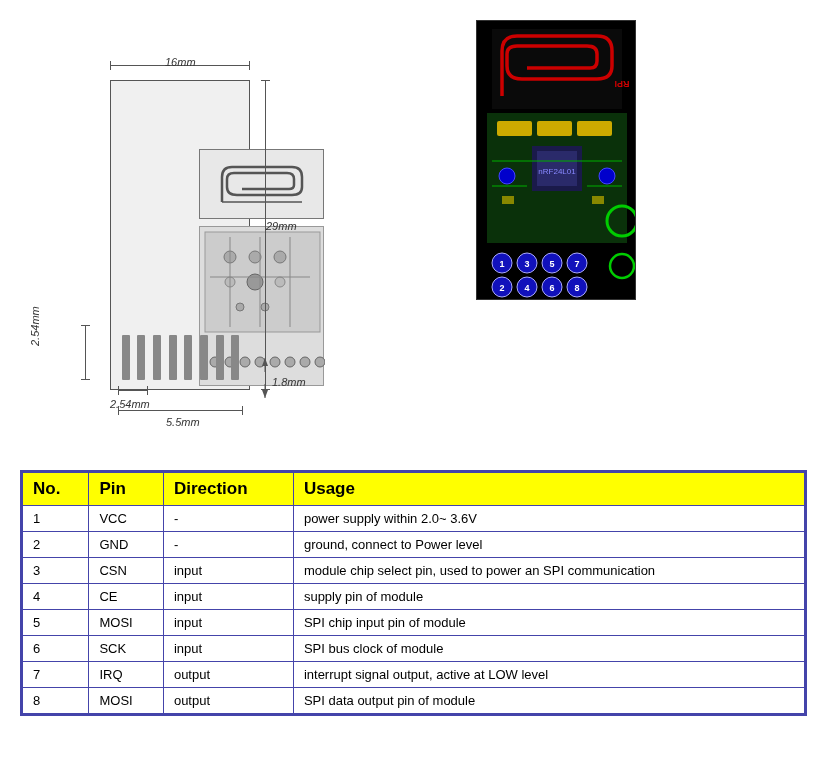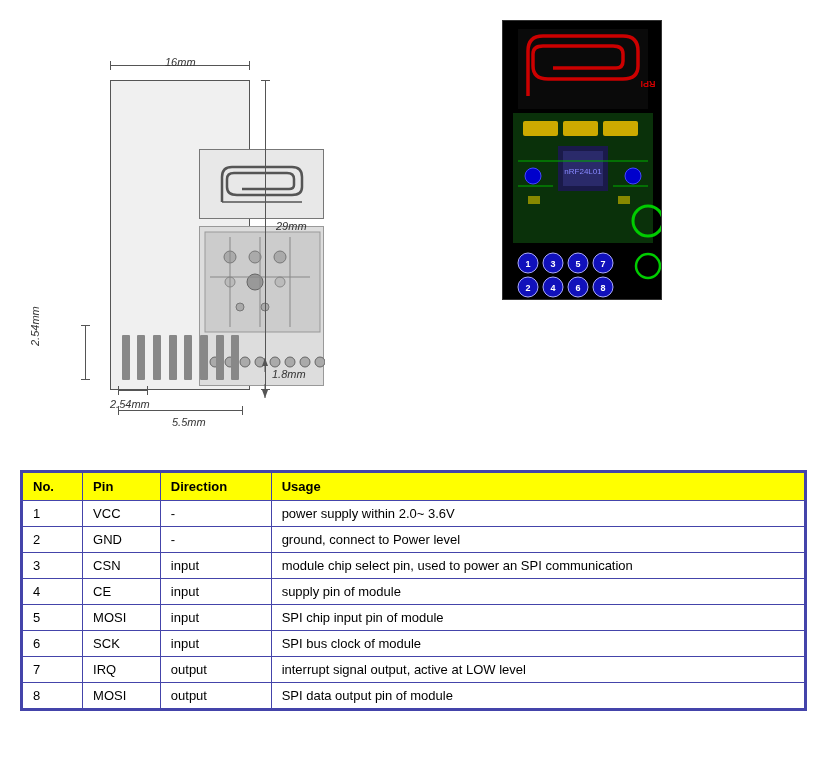--- a/index.html
+++ b/index.html
@@ -10,21 +10,21 @@
       width: 827px;
       min-height: 757px;
       padding: 10px;
     }
 
     .top-section {
       display: flex;
       flex-direction: row;
       align-items: flex-start;
       padding: 10px 20px;
-      gap: 52px;
+      gap: 26px;
     }
 
     .diagram-container {
       position: relative;
       width: 420px;
       height: 430px;
     }
 
     
     .module-outline {
@@ -230,21 +230,21 @@
 
     table thead tr {
       background: #ffff00;
     }
 
     table thead th {
       border: 1px solid #4444aa;
       padding: 6px 10px;
       text-align: left;
       font-weight: bold;
-      font-size: 13px;
+      font-size: 17px;
     }
 
     table tbody tr {
       background: #ffffff;
     }
 
     table tbody td {
       border: 1px solid #4444aa;
       padding: 5px 10px;
       font-size: 13px;
@@ -307,33 +307,33 @@
       <div class="pin-line"></div>
       <div class="pin-line"></div>
       <div class="pin-line"></div>
       <div class="pin-line"></div>
       <div class="pin-line"></div>
       <div class="pin-line"></div>
       <div class="pin-line"></div>
     </div>
 
     <div class="dim-right-line"></div>
-    <div class="dim-label" style="left: 246px; top: 200px; font-style: italic;">29mm</div>
+    <div class="dim-label" style="left: 236px; top: 200px; font-style: italic;">29mm</div>
 
     <div class="dim-left-line"></div>
     <div class="dim-label" style="left: 5px; top: 320px; transform: rotate(-90deg); transform-origin: left center;">2.54mm</div>
 
     <div class="dim-bottom-h-line"></div>
     <div class="dim-label" style="left: 80px; top: 378px;">2.54mm</div>
 
     <div class="dim-bottom-wide-line"></div>
-    <div class="dim-label" style="left: 142px; top: 396px;">5.5mm</div>
+    <div class="dim-label" style="left: 136px; top: 396px;">5.5mm</div>
 
     <div class="dim-1p8-line"></div>
-    <div class="dim-label" style="left: 242px; top: 348px;">1.8mm</div>
+    <div class="dim-label" style="left: 242px; top: 356px;">1.8mm</div>
 
     <svg style="position:absolute; left:220px; top:338px; width:30px; height:40px;">
       <line x1="15" y1="0" x2="15" y2="14" stroke="#555" stroke-width="1"></line>
       <polygon points="15,0 12,8 18,8" fill="#555"></polygon>
       <line x1="15" y1="40" x2="15" y2="26" stroke="#555" stroke-width="1"></line>
       <polygon points="15,40 12,32 18,32" fill="#555"></polygon>
     </svg>
   </div>
 
   <div class="pcb-image">

